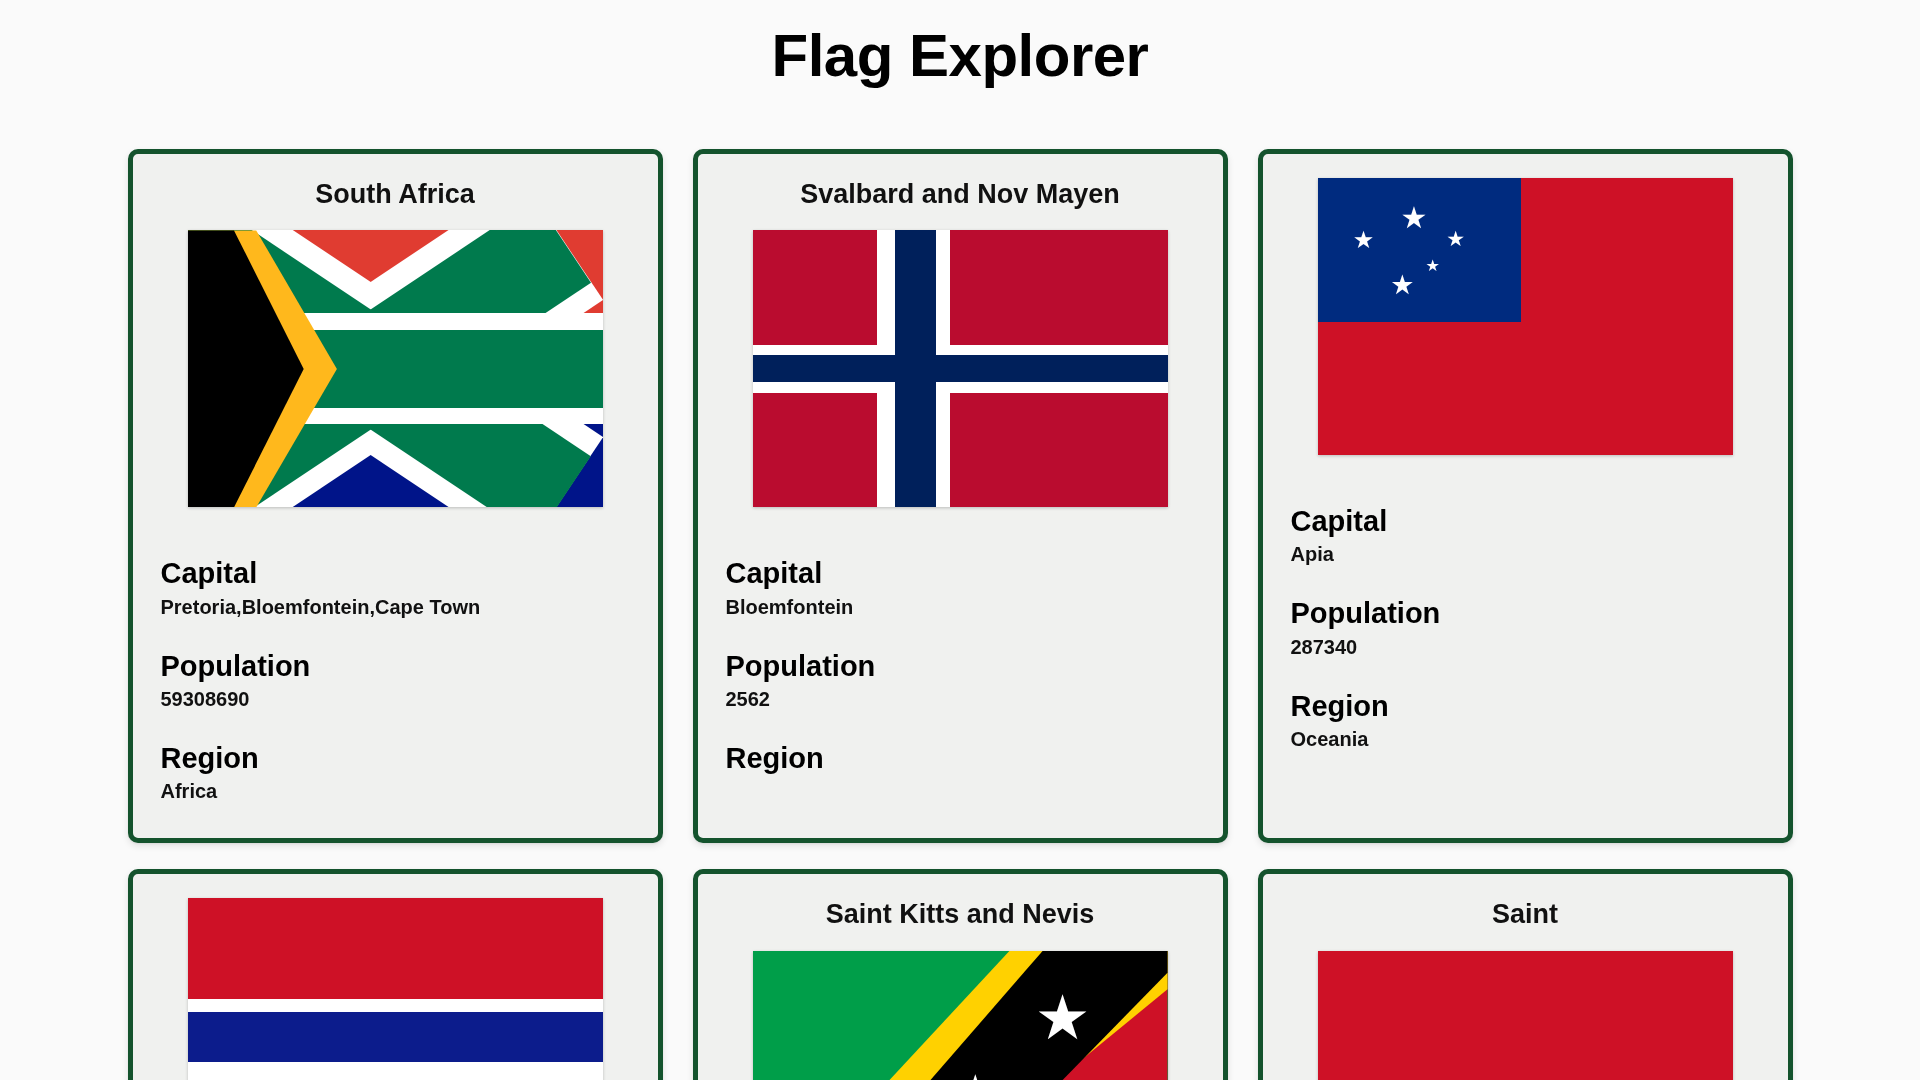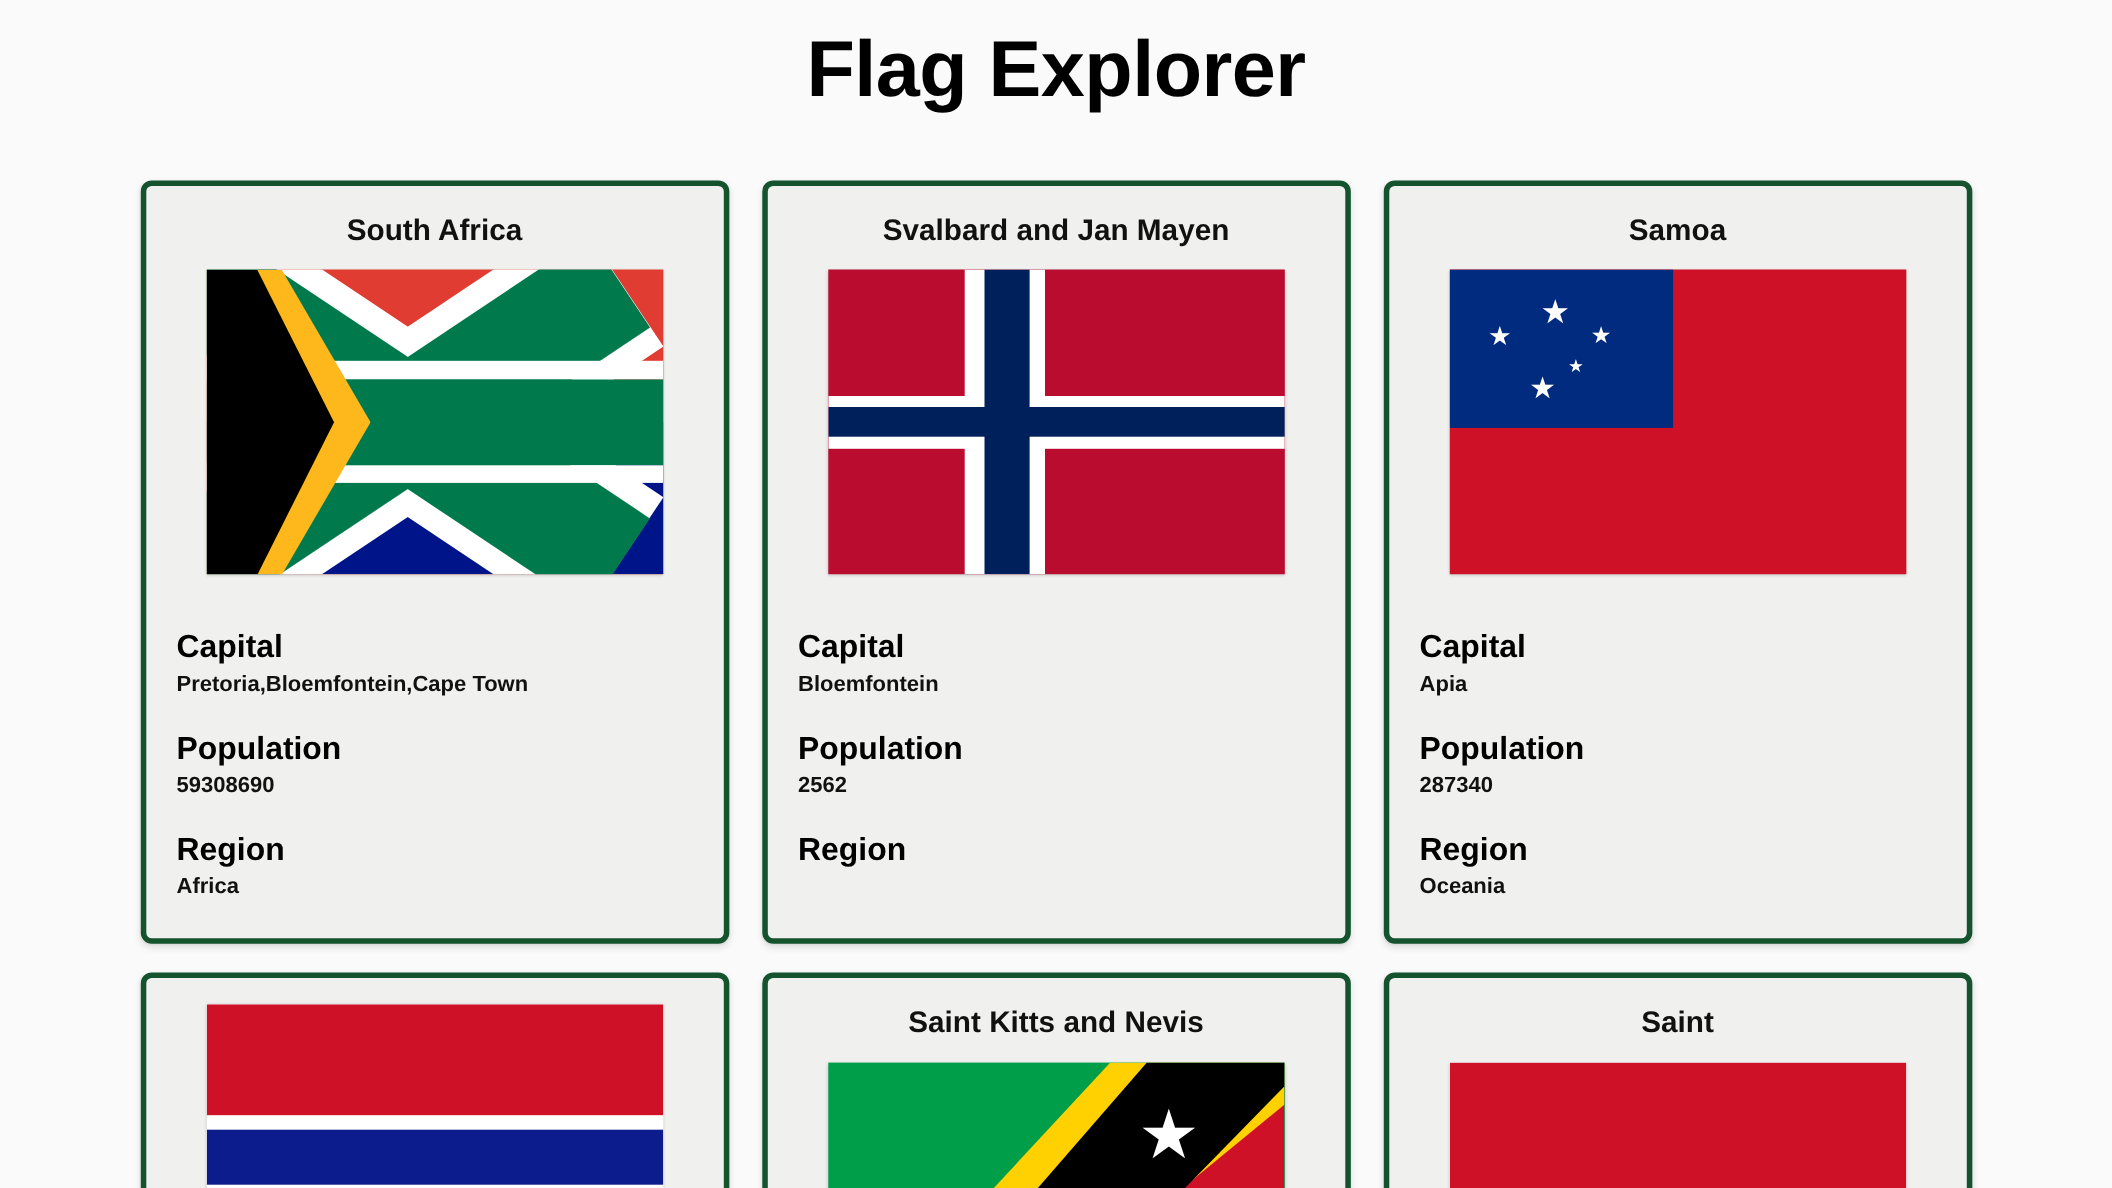--- a/index.html
+++ b/index.html
@@ -6,21 +6,21 @@
   html, body {
     width: 1920px; height: 1080px;
     background: #fafafa;
     font-family: "Liberation Sans", sans-serif;
     overflow: hidden;
   }
   .page { width: 1920px; min-height: 1080px; padding-top: 18px; }
 
   .app-title {
     text-align: center;
-    font-size: 72px;
+    font-size: 60px;
     font-weight: 700;
     letter-spacing: -0.5px;
     color: #000;
     line-height: 1.25;
     margin-bottom: 56px;
   }
 
   .grid {
     display: grid;
     grid-template-columns: repeat(3, 535px);
@@ -163,21 +163,21 @@
         <div class="field-label">Population</div>
         <div class="field-value">59308690</div>
       </div>
       <div class="field">
         <div class="field-label">Region</div>
         <div class="field-value">Africa</div>
       </div>
     </div>
 
     <div class="card">
-      <div class="card-title">Svalbard and Jan Mayen</div>
+      <div class="card-title">Svalbard and Nov Mayen</div>
       <div class="flag-wrap">
         <div class="flag fl-no">
           <div class="no-wv"></div>
           <div class="no-wh"></div>
           <div class="no-bv"></div>
           <div class="no-bh"></div>
         </div>
       </div>
       <div class="field">
         <div class="field-label">Capital</div>
@@ -186,21 +186,20 @@
       <div class="field">
         <div class="field-label">Population</div>
         <div class="field-value">2562</div>
       </div>
       <div class="field">
         <div class="field-label">Region</div>
       </div>
     </div>
 
     <div class="card">
-      <div class="card-title">Samoa</div>
       <div class="flag-wrap">
         <div class="flag fl-ws">
           <div class="ws-canton"></div>
           <div class="star" style="left:20%;  top:9%;  font-size:30px;">★</div>
           <div class="star" style="left:8.5%; top:18%; font-size:24px;">★</div>
           <div class="star" style="left:31%;  top:18%; font-size:21px;">★</div>
           <div class="star" style="left:26%;  top:29%; font-size:16px;">★</div>
           <div class="star" style="left:17.5%;top:34%; font-size:27px;">★</div>
         </div>
       </div>

